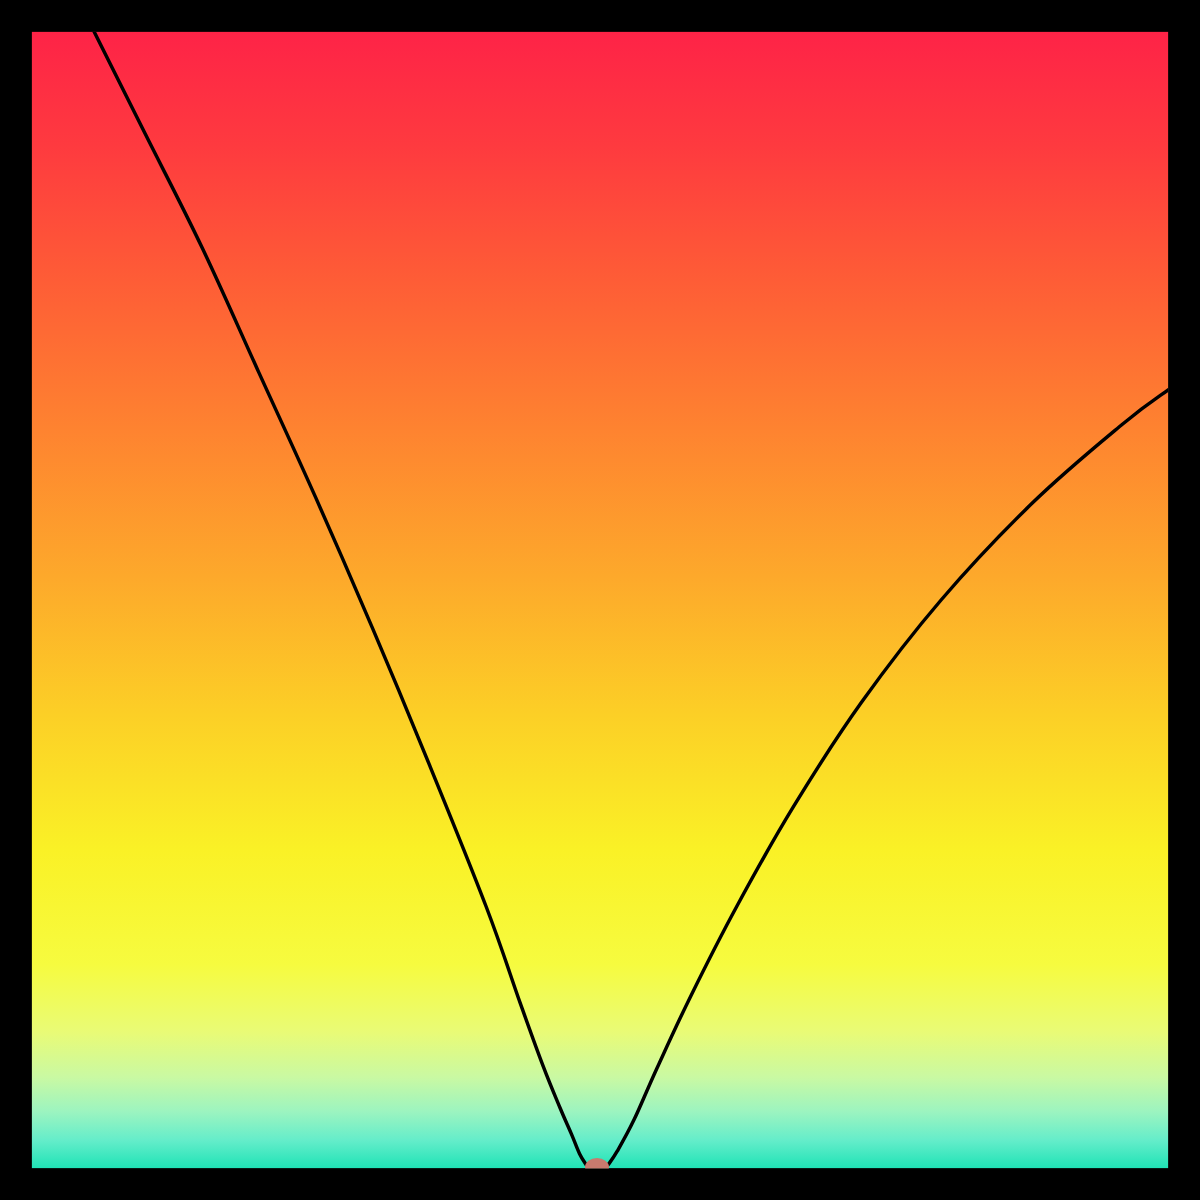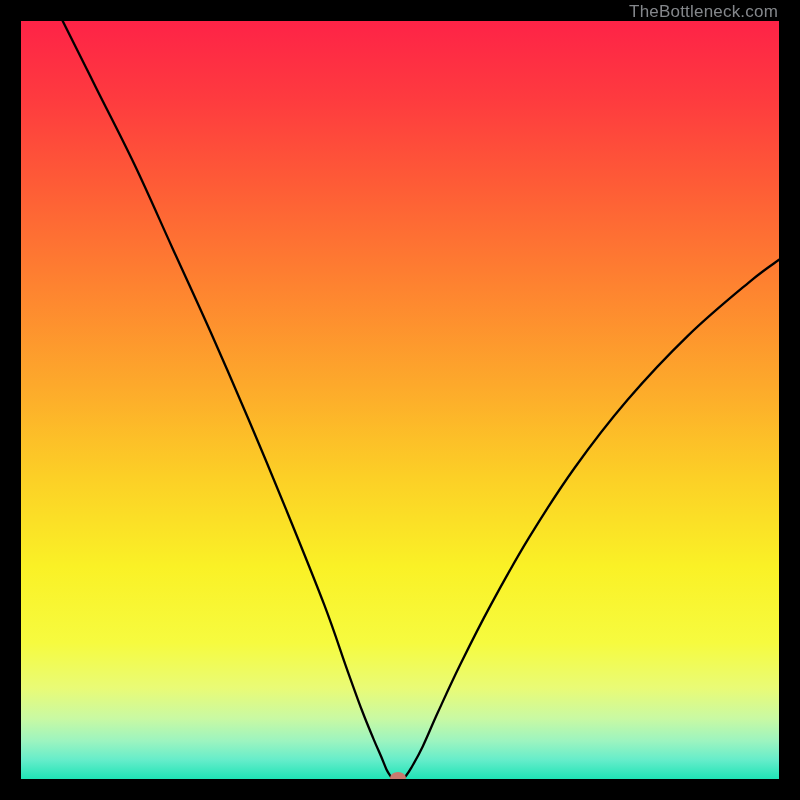--- a/index.html
+++ b/index.html
@@ -80,14 +80,13 @@
           </linearGradient>
       </defs>
       <rect x="0" y="0" width="758" height="758" fill="url(#bg-grad)"></rect>
     </svg>
     <svg class="curve-svg" viewBox="0 0 758 758" preserveAspectRatio="none">
       <path id="curve-left" fill="none" stroke-width="2.3" stroke-linecap="round" stroke-linejoin="round" d="M 41.69,0 C 47.8298,12.279600000000004 62.8382,42.296400000000034 75.8,68.22000000000003 C 88.7618,94.14360000000002 100.05600000000001,115.3676 113.7,144.01999999999998 C 127.344,172.67239999999998 137.956,197.38319999999996 151.6,227.39999999999998 C 165.244,257.41679999999997 175.856,280.081 189.5,310.78000000000003 C 203.144,341.47900000000004 213.756,365.8866 227.4,397.95 C 241.044,430.0134 251.656,455.48220000000003 265.3,488.91 C 278.944,522.3378 292.2848,555.0075999999999 303.2,583.66 C 314.11519999999996,612.3124 319.118,628.9884000000001 325.94,648.09 C 332.762,667.1916 336.32460000000003,677.22752 341.1,689.78 C 345.8754,702.3324799999999 349.059,709.6396 352.47,717.826 C 355.88100000000003,726.0124000000001 357.73052,729.8024 360.05,735.26 C 362.36948,740.7176 363.5822800000001,744.4621199999999 365.35600000000005,748.146 C 367.12972,751.82988 369.08536,754.3616 369.904,755.726" stroke="#000000"></path>
       <path id="curve-right" fill="none" stroke-width="2.3" stroke-linecap="round" stroke-linejoin="round" d="M 384.306,755.726 C 385.39752,754.08872 387.23188,752.0876 390.37,746.63 C 393.50812,741.1724 396.9646,735.3661199999999 401.74,725.406 C 406.5154,715.44588 410.07800000000003,706.16796 416.90000000000003,691.296 C 423.72200000000004,676.4240400000001 430.0892,662.15848 439.64,642.784 C 449.19079999999997,623.4095199999999 457.68039999999996,606.30904 469.96,583.66 C 482.2396,561.01096 492.8516,541.5152 507.86,516.956 C 522.8684000000001,492.39680000000004 535.6028,472.05208000000005 553.34,447.22 C 571.0772000000001,422.38792 585.934,402.877 606.4,379 C 626.866,355.123 645.2096,335.7182 667.04,314.57000000000005 C 688.8703999999999,293.4218000000001 711.3072,275.154 727.68,261.51 C 744.0527999999999,247.86599999999999 752.5424,242.86319999999998 758,238.76999999999998" stroke="#000000"></path>
     </svg>
     <div class="marker" id="marker" style="left: 376.726px; top: 757px; width: 16px; height: 12px; background: rgb(200, 122, 110);"></div>
   </div>
-  <div class="watermark">TheBottleneck.com</div>
 </div>
 
 </body></html>

